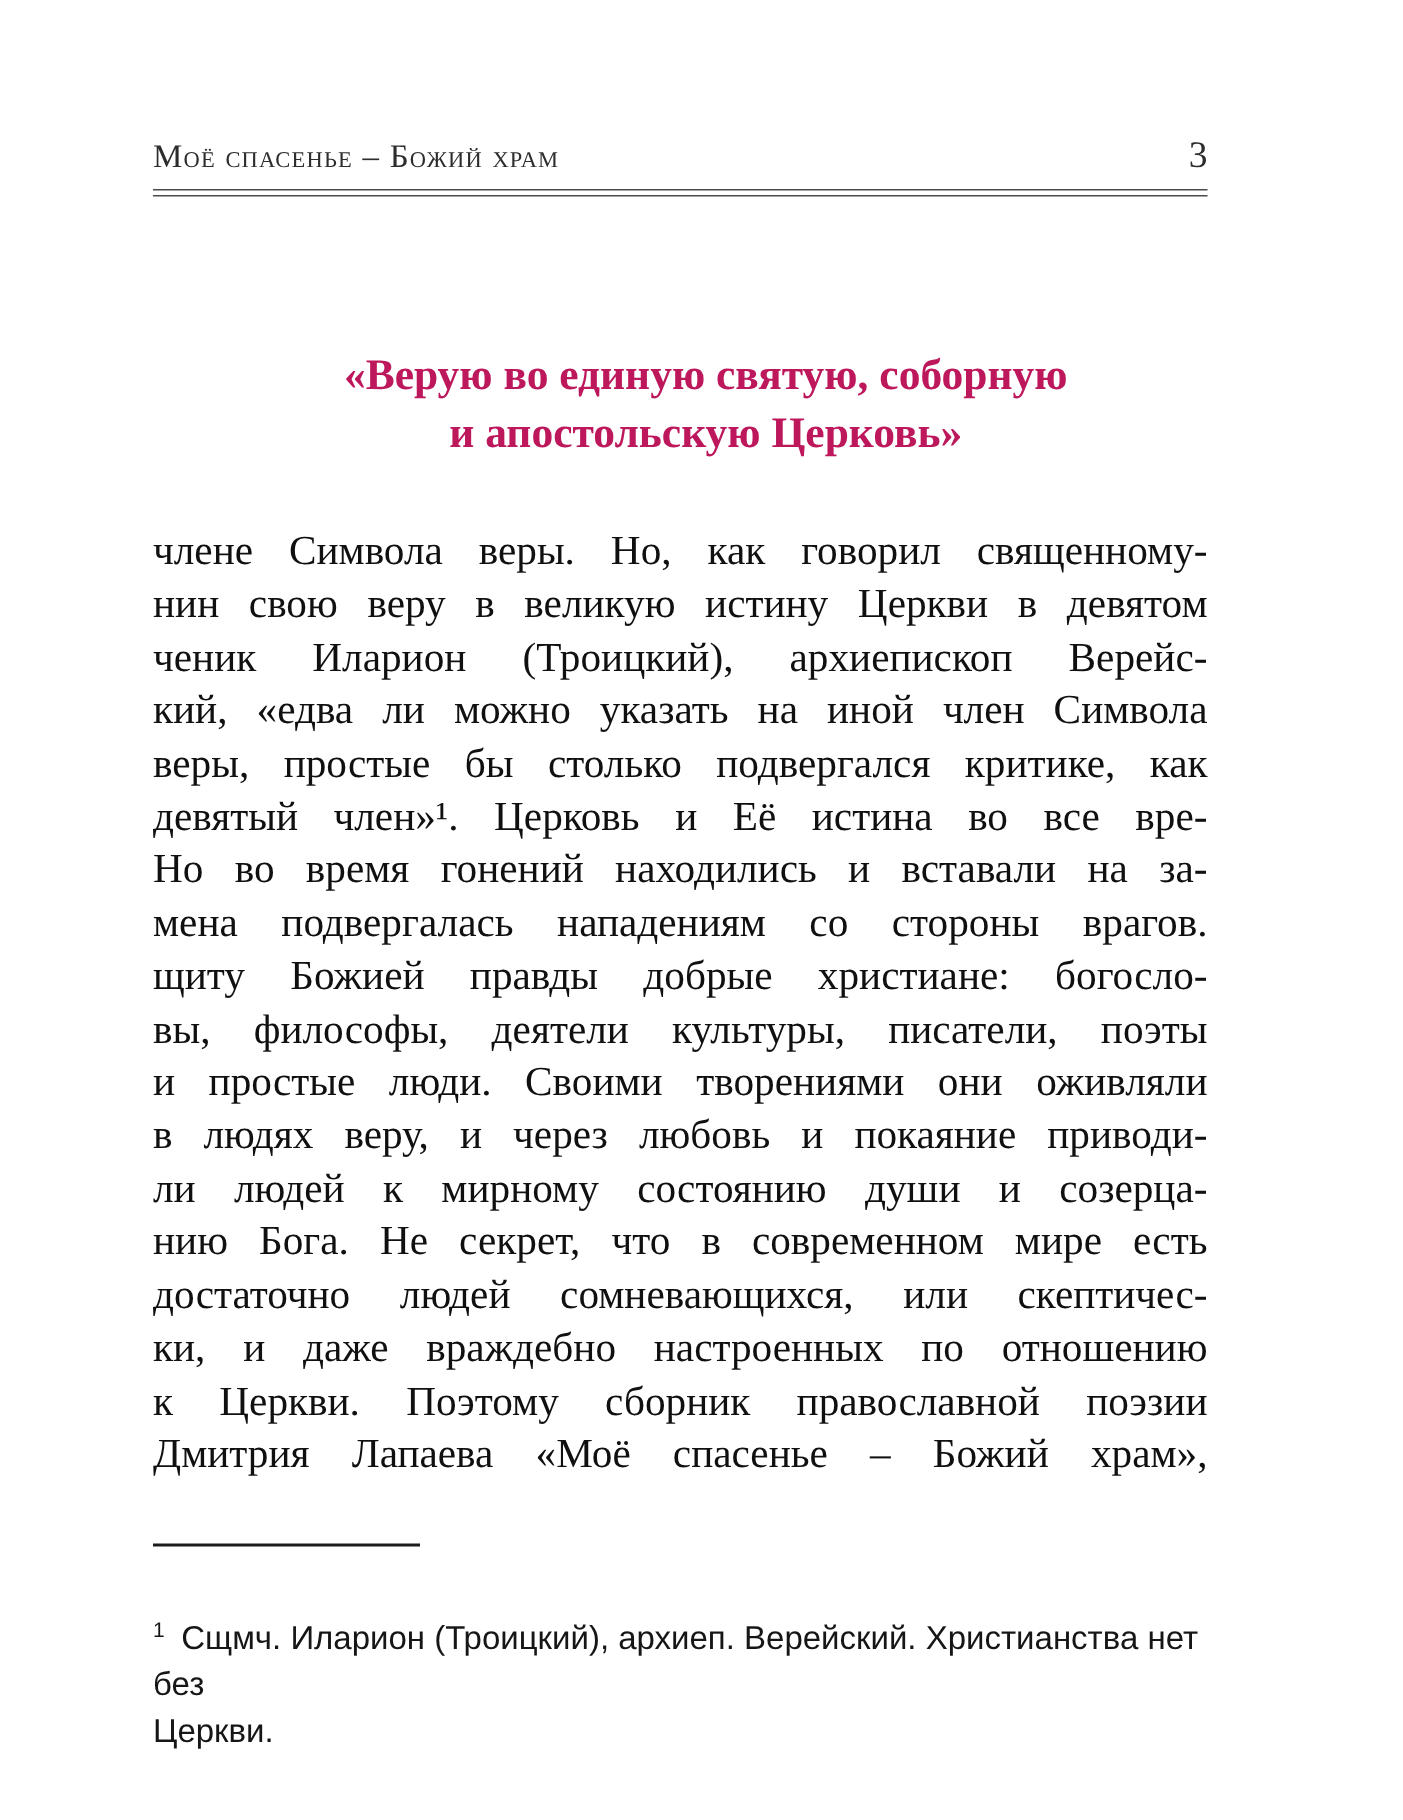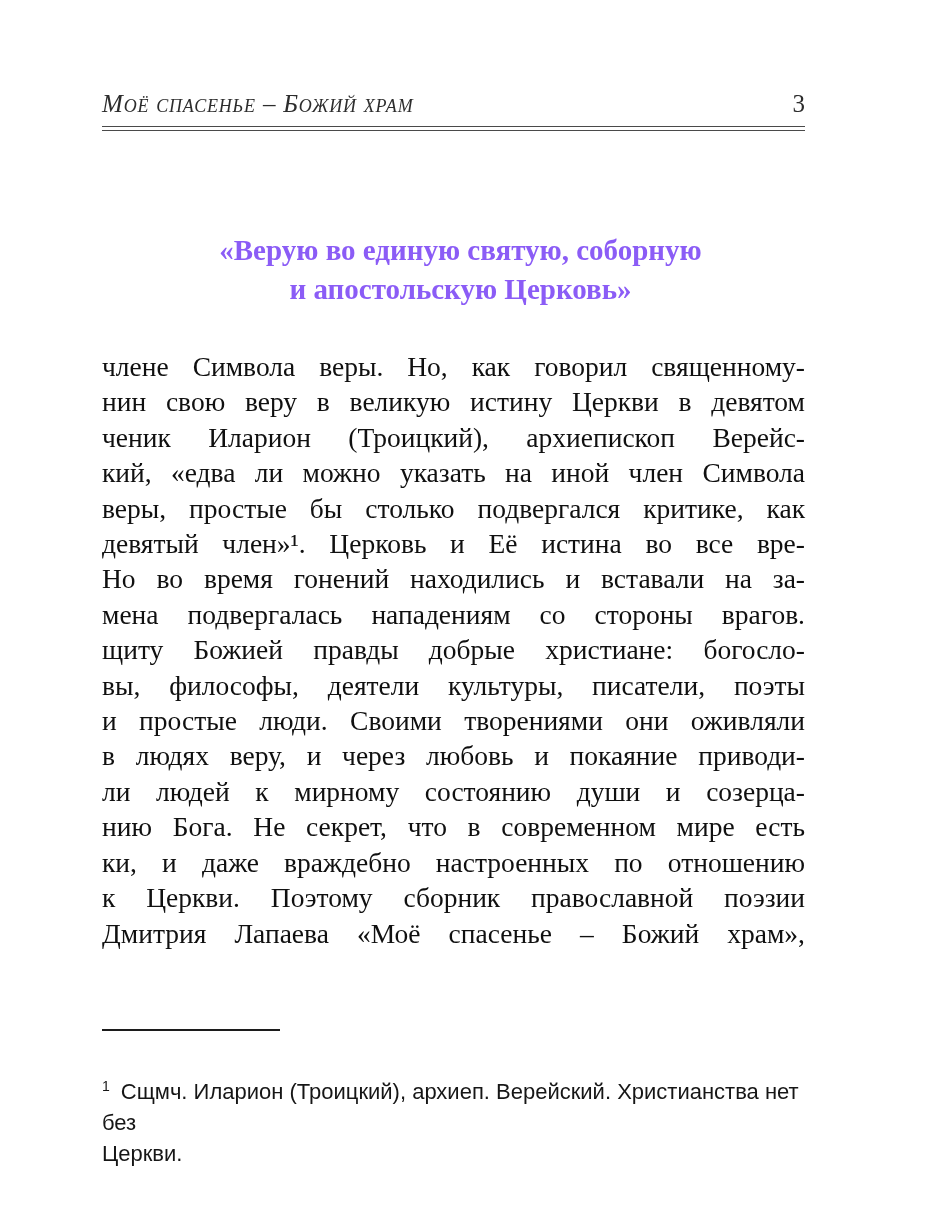--- a/index.html
+++ b/index.html
@@ -20,52 +20,51 @@
   .running-header {
     position: absolute;
     top: 90px;
     left: 102px;
     width: 703px;
     display: flex;
     justify-content: space-between;
     align-items: baseline;
   }
   .running-title {
-    font-size: 25px;
+    font-size: 22px;
     font-variant: small-caps;
     letter-spacing: 0.8px;
     color: #2d2d2d;
     white-space: nowrap;
-    font-style: italic;
   }
   .page-number {
     font-size: 25px;
     color: #2d2d2d;
   }
   .header-rule {
     position: absolute;
     top: 126px;
     left: 102px;
     width: 703px;
     height: 3px;
     border-top: 1px solid #4a4a4a;
     border-bottom: 1px solid #4a4a4a;
     box-sizing: content-box;
   }
   
   .section-title {
     position: absolute;
     top: 231px;
-    left: 109px;
+    left: 119px;
     width: 703px;
     text-align: center;
     font-weight: 700;
     font-size: 29px;
     line-height: 39px;
-    color: #8b5cf6;
+    color: #be185d;
   }
   
   .body-text {
     position: absolute;
     top: 349px;
     left: 102px;
     width: 703px;
     font-size: 27.5px;
     line-height: 35.4px;
     color: #101010;
@@ -131,20 +130,21 @@
     <div class="body-line">веры, простые бы столько подвергался критике, как</div>
     <div class="body-line">девятый член»¹. Церковь и Её истина во все вре-</div>
     <div class="body-line">Но во время гонений находились и вставали на за-</div>
     <div class="body-line">мена подвергалась нападениям со стороны врагов.</div>
     <div class="body-line">щиту Божией правды добрые христиане: богосло-</div>
     <div class="body-line">вы, философы, деятели культуры, писатели, поэты</div>
     <div class="body-line">и простые люди. Своими творениями они оживляли</div>
     <div class="body-line">в людях веру, и через любовь и покаяние приводи-</div>
     <div class="body-line">ли людей к мирному состоянию души и созерца-</div>
     <div class="body-line">нию Бога. Не секрет, что в современном мире есть</div>
+    <div class="body-line">достаточно людей сомневающихся, или скептичес-</div>
     <div class="body-line">ки, и даже враждебно настроенных по отношению</div>
     <div class="body-line">к Церкви. Поэтому сборник православной поэзии</div>
     <div class="body-line">Дмитрия Лапаева «Моё спасенье – Божий храм»,</div>
   </div>
 
   <div class="footnote-rule"></div>
 
   <div class="footnote">
     <div class="fn-line">
       <sup>1</sup><span>Сщмч. Иларион (Троицкий), архиеп. Верейский. Христианства нет без</span>

